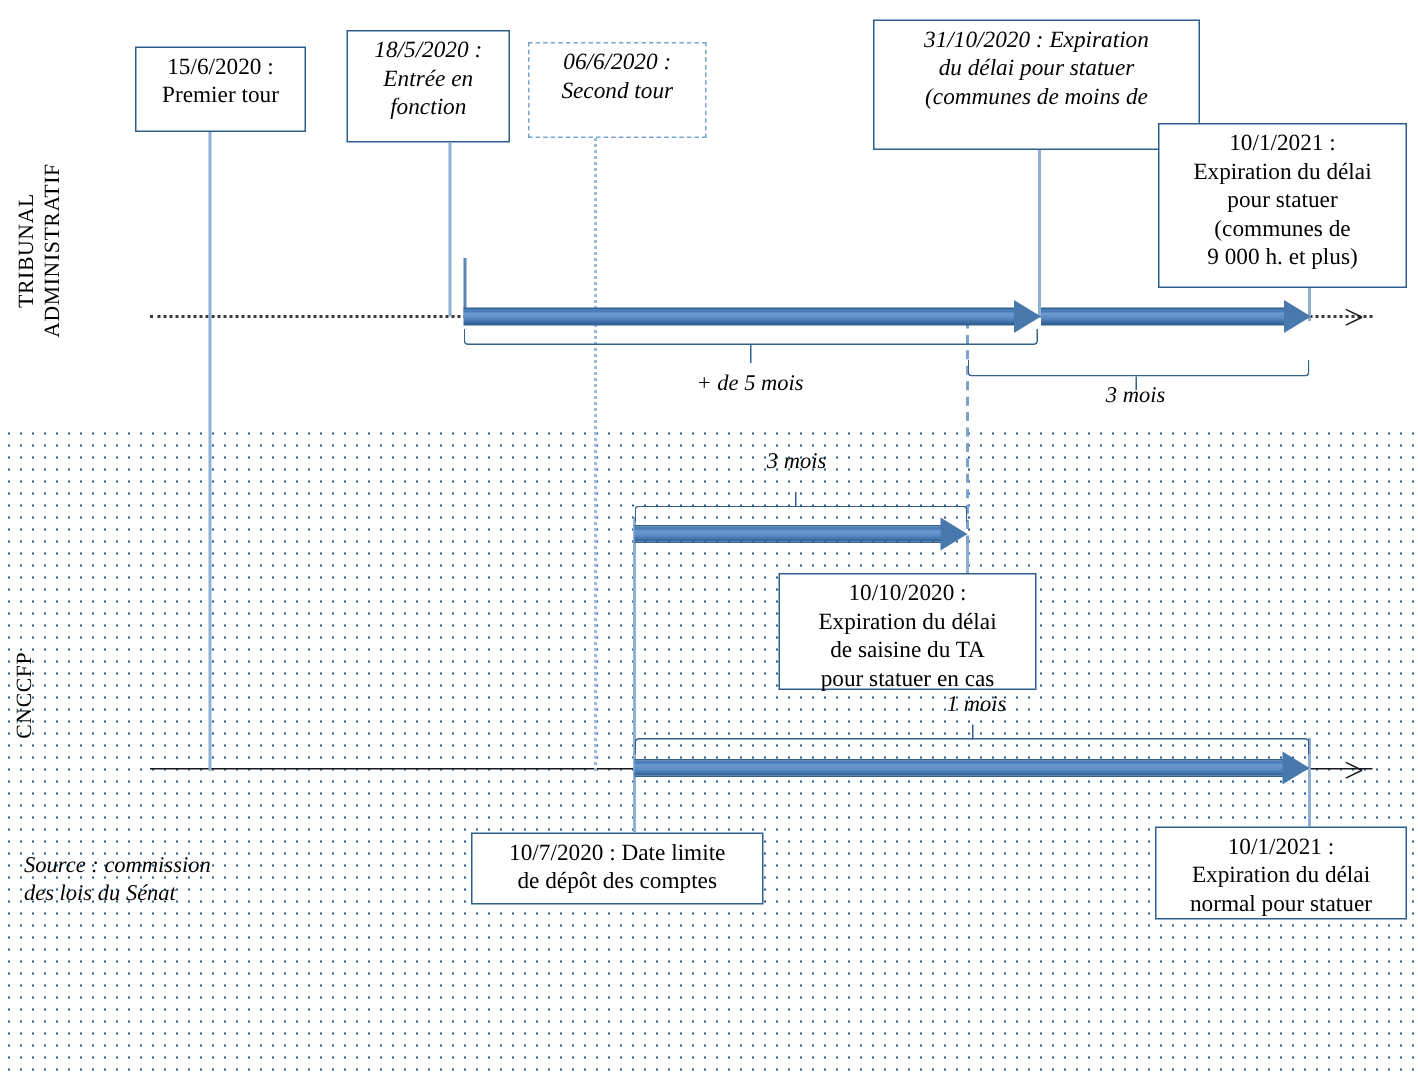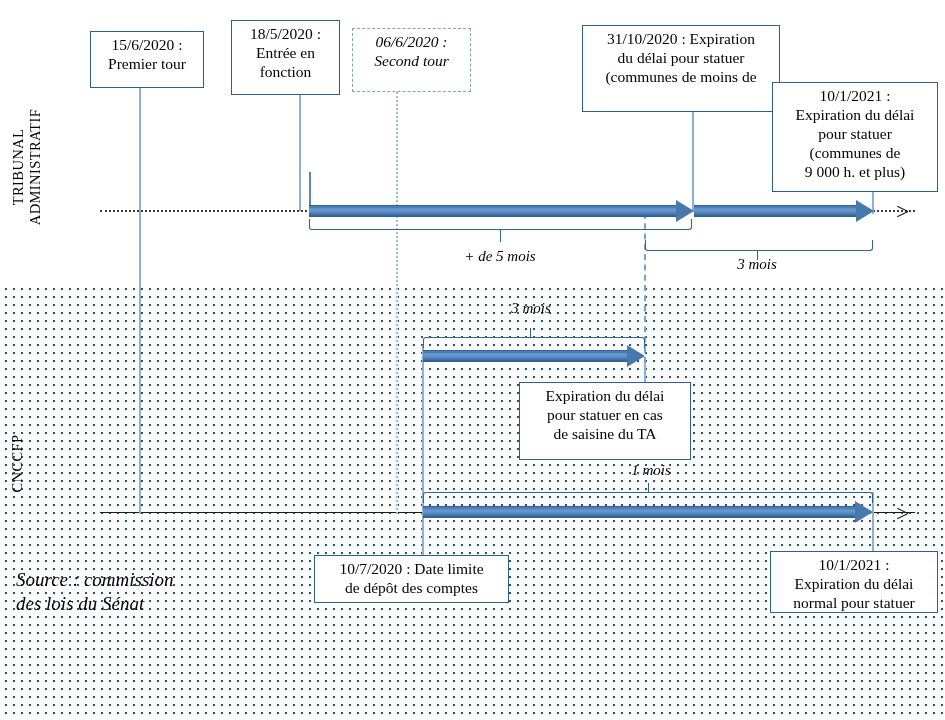--- a/index.html
+++ b/index.html
@@ -169,21 +169,21 @@
     white-space: nowrap;
     text-align: center;
     z-index: 10;
     color: #000;
   }
   .side-label .l2 { display: block; }
   
   .source {
     position: absolute;
     font-style: italic;
-    font-size: 19px;
+    font-size: 15px;
     line-height: 1.25;
     z-index: 25;
     color: #000;
   }
 </style>
 </head>
 <body>
 
 <div id="figure">
 
@@ -258,50 +258,51 @@
   <div class="barrow" style="left:423px; top:506px; width:450px;">
     <div class="shaft" style="width:433px;"></div>
     <div class="head" style="left:432px;"></div>
   </div>
 
   <div class="box" style="left:90px; top:31px; width:114px; height:57px;">
     <div>15/6/2020 :</div>
     <div>Premier tour</div>
   </div>
 
-  <div class="box" style="left:231px; top:20px; width:109px; height:75px;">
+  <div class="box" style="left:231px; top:20px; width:109px; height:75px;font-style:italic;">
     <div>18/5/2020 :</div>
     <div>Entrée en</div>
     <div>fonction</div>
   </div>
 
   <div class="box dashed" style="left:352px; top:28px; width:119px; height:64px;">
     <div>06/6/2020 :</div>
     <div>Second tour</div>
   </div>
 
 
-  <div class="box" style="left:582px; top:25px; width:198px; height:87px;">
+  <div class="box" style="left:582px; top:13px; width:218px; height:87px;font-style:italic;">
     <div>31/10/2020 : Expiration</div>
     <div>du délai pour statuer</div>
     <div>(communes de moins de</div>
   </div>
 
   <div class="box" style="left:772px; top:82px; width:166px; height:110px;">
     <div>10/1/2021 :</div>
     <div>Expiration du délai</div>
     <div>pour statuer</div>
     <div>(communes de</div>
     <div>9 000 h. et plus)</div>
   </div>
 
   <div class="box" style="left:519px; top:382px; width:172px; height:78px;">
+    <div>10/10/2020 :</div>
     <div>Expiration du délai</div>
+    <div>de saisine du TA</div>
     <div>pour statuer en cas</div>
-    <div>de saisine du TA</div>
   </div>
 
   <div class="box" style="left:314px; top:555px; width:195px; height:48px;">
     <div>10/7/2020 : Date limite</div>
     <div>de dépôt des comptes</div>
   </div>
 
   <div class="box" style="left:770px; top:551px; width:168px; height:62px;">
     <div>10/1/2021 :</div>
     <div>Expiration du délai</div>

